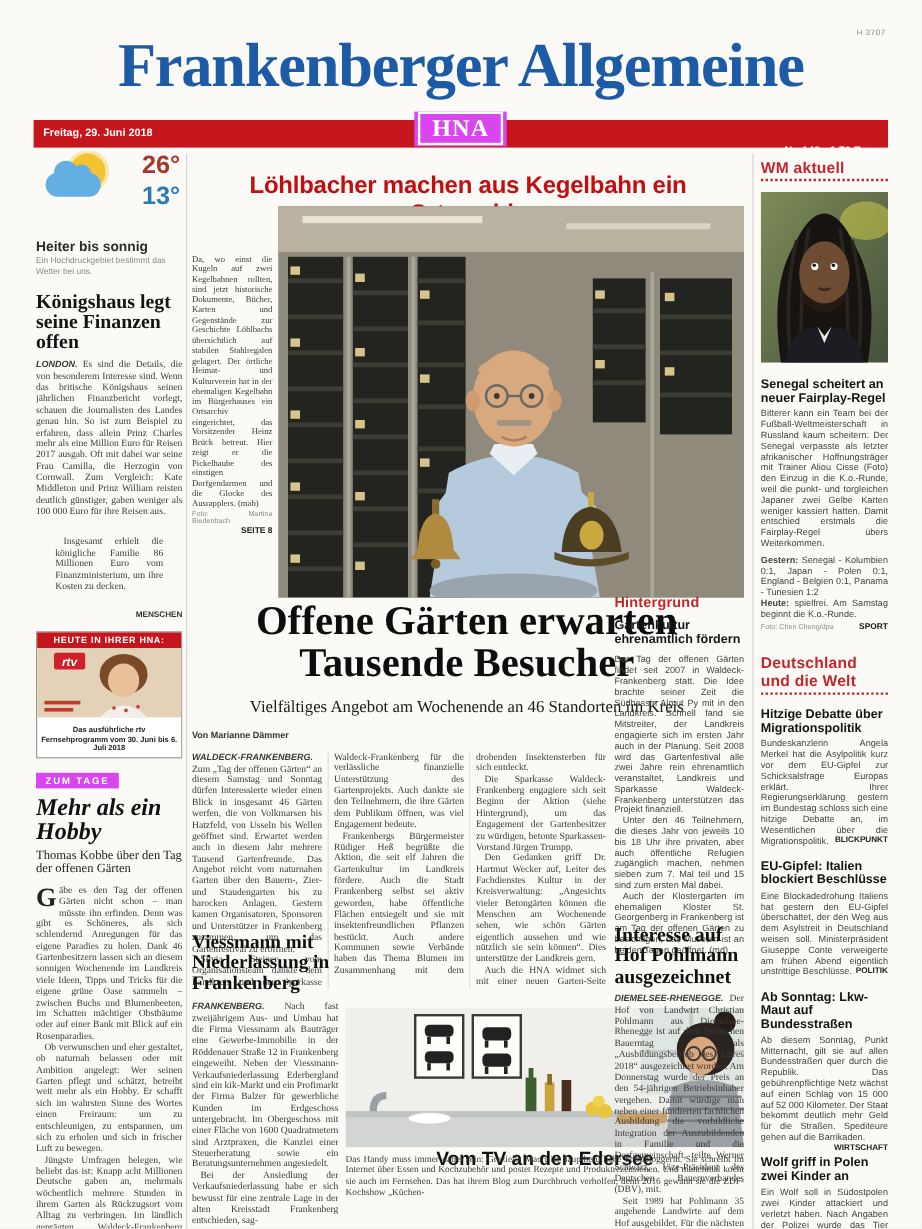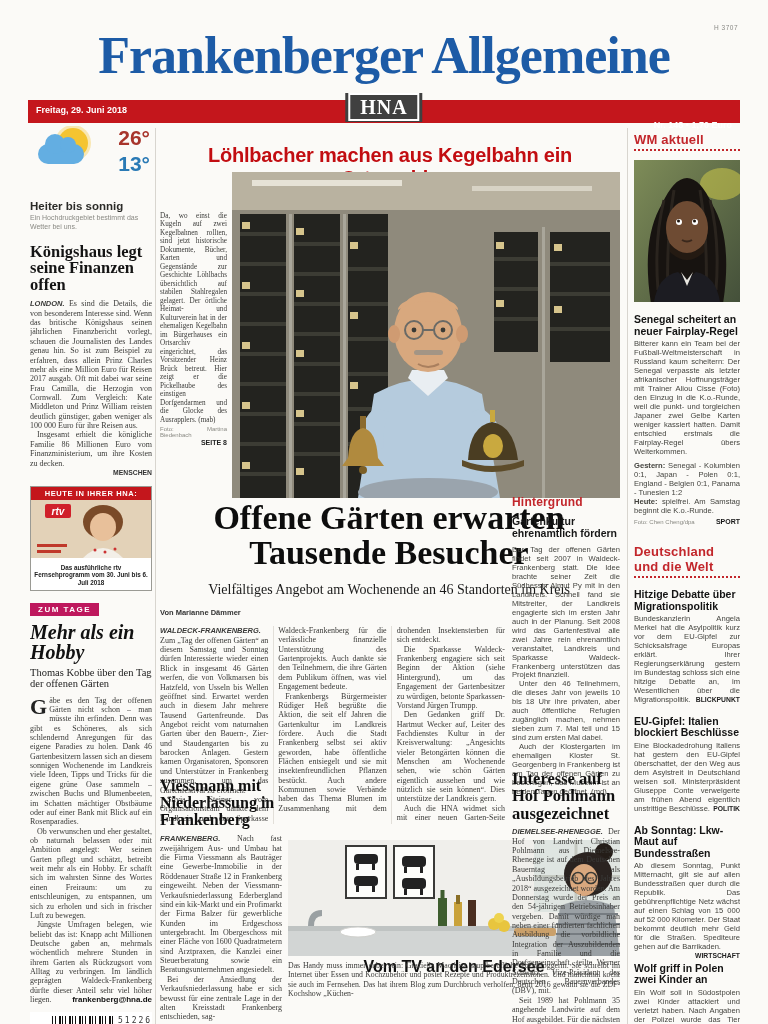--- a/index.html
+++ b/index.html
@@ -5,21 +5,21 @@
   html,body{margin:0;padding:0;background:#e9e7e2;}
   .page{position:relative;width:768px;height:1024px;margin:0 auto;background:#fbfaf7;
         font-family:"Liberation Serif",serif;color:#222;overflow:hidden;}
   
   .postal{position:absolute;top:24px;right:30px;font:6.5px "Liberation Sans",sans-serif;color:#8a8a86;letter-spacing:.5px;}
   .masthead{position:absolute;top:26px;left:0;width:768px;text-align:center;
             font-family:"Liberation Serif",serif;font-weight:bold;font-size:52px;letter-spacing:-1px;color:#1d5ba6;}
   .redbar{position:absolute;top:100px;left:28px;width:712px;height:23px;background:#c4161c;}
   .redbar .date{position:absolute;left:8px;top:5px;font:bold 9px "Liberation Sans",sans-serif;color:#fff;}
   .redbar .issue{position:absolute;right:8px;top:20px;font:bold 9px "Liberation Sans",sans-serif;color:#fff;}
-  .hnabox{position:absolute;left:50%;transform:translateX(-50%);top:-7px;background:#404040;padding:3px;}
+  .hnabox{position:absolute;left:50%;transform:translateX(-50%);top:-7px;background:#d946ef;padding:3px;}
   .hnabox .inner{border:2px solid #fff;padding:1px 10px;font-family:"Liberation Serif",serif;
                  font-weight:bold;font-size:20px;color:#fff;letter-spacing:1px;}
   
   .leftcol{position:absolute;left:30px;top:126px;width:122px;height:898px;overflow:hidden;}
   .center{position:absolute;left:160px;top:140px;width:460px;height:884px;}
   .rightcol{position:absolute;left:634px;top:132px;width:106px;height:892px;overflow:hidden;
             font-family:"Liberation Sans",sans-serif;}
   .vrule{position:absolute;top:128px;bottom:0;width:1px;background:#d8d5cf;}
   
   .body{font-size:8px;line-height:1.17;text-align:justify;color:#3a3a38;}
@@ -38,21 +38,21 @@
   .cloud:after{content:"";position:absolute;left:22px;top:-7px;width:16px;height:16px;background:#63aee2;border-radius:50%;}
   .temp-hi{position:absolute;right:2px;top:0;font:bold 21px "Liberation Sans",sans-serif;color:#a8352c;}
   .temp-lo{position:absolute;right:2px;top:26px;font:bold 21px "Liberation Sans",sans-serif;color:#2a7ab5;}
   .wcond{font:bold 11.5px "Liberation Sans",sans-serif;color:#2b2b28;margin:4px 0 2px 0;}
   .wdesc{font:7px "Liberation Sans",sans-serif;color:#8a8a84;line-height:1.25;}
   .lhead{font-family:"Liberation Serif",serif;font-weight:bold;font-size:16.5px;line-height:1.02;color:#141414;margin:12px 0 5px 0;}
   .promo{margin-top:10px;border:1px solid #9a9a94;background:#fff;}
   .promo .phead{background:#c4161c;color:#fff;font:bold 7.5px "Liberation Sans",sans-serif;
                 text-align:center;padding:2px 0;letter-spacing:.6px;}
   .promo .pcap{font:bold 6.3px "Liberation Sans",sans-serif;text-align:center;color:#222;padding:2px 3px 3px 3px;line-height:1.2;}
-  .ztbox{display:inline-block;background:#be185d;color:#fff;font:bold 8px "Liberation Sans",sans-serif;
+  .ztbox{display:inline-block;background:#d946ef;color:#fff;font:bold 8px "Liberation Sans",sans-serif;
          letter-spacing:1.5px;padding:2px 8px;margin:12px 0 6px 0;}
   .zthead{font-family:"Liberation Serif",serif;font-style:italic;font-weight:bold;font-size:20px;line-height:1;color:#111;}
   .ztsub{font-size:10.5px;line-height:1.1;margin:5px 0 6px 0;color:#222;}
   .dropcap{float:left;font:bold 22px "Liberation Serif",serif;line-height:.8;padding:2px 2px 0 0;color:#222;}
   .email{float:right;font:bold 8px "Liberation Sans",sans-serif;color:#111;}
   .barwrap{position:relative;margin-top:8px;height:46px;background:#fff;}
   .barcode{position:absolute;left:22px;top:4px;width:62px;height:38px;
            background:repeating-linear-gradient(90deg,#111 0 1px,#fff 1px 3px,#111 3px 4px,#fff 4px 7px,#111 7px 9px,#fff 9px 10px);}
   .barnum{position:absolute;left:88px;top:4px;font:8px "DejaVu Sans Mono",monospace;color:#333;letter-spacing:2px;}
   
@@ -119,21 +119,21 @@
       <div class="cloud"></div>
       <div class="temp-hi">26°</div>
       <div class="temp-lo">13°</div>
     </div>
     <div class="wcond">Heiter bis sonnig</div>
     <div class="wdesc">Ein Hochdruckgebiet bestimmt das Wetter bei uns.</div>
 
     <div class="lhead">Königshaus legt seine Finanzen offen</div>
     <div class="body">
       <p style="margin:0;"><span class="lead">LONDON.</span><span> Es sind die Details, die von besonderem Interesse sind. Wenn das britische Königshaus seinen jährlichen Finanzbericht vorlegt, schauen die Journalisten des Landes genau hin. So ist zum Beispiel zu erfahren, dass allein Prinz Charles mehr als eine Million Euro für Reisen 2017 ausgab. Oft mit dabei war seine Frau Camilla, die Herzogin von Cornwall. Zum Vergleich: Kate Middleton und Prinz William reisten deutlich günstiger, gaben weniger als 100 000 Euro für ihre Reisen aus.</span></p>
-      <p style="margin:0;text-indent:7px;">Insgesamt erhielt die königliche Familie 86 Millionen Euro vom Finanzministerium, um ihre Kosten zu decken.</p>
+      <p style="margin:16px;text-indent:7px;">Insgesamt erhielt die königliche Familie 86 Millionen Euro vom Finanzministerium, um ihre Kosten zu decken.</p>
     </div>
     <div class="tagline">MENSCHEN</div>
 
     <div class="promo">
       <div class="phead">HEUTE IN IHRER HNA:</div>
       <svg width="120" height="58" viewBox="0 0 120 58">
         <rect x="0" y="0" width="120" height="58" fill="#e3d2b8"></rect>
         <rect x="14" y="4" width="26" height="14" rx="2" fill="#d0202a"></rect>
         <text x="27" y="15" font-family="Liberation Sans, sans-serif" font-size="10" font-style="italic" font-weight="bold" fill="#fff" text-anchor="middle">rtv</text>
         <ellipse cx="72" cy="22" rx="20" ry="17" fill="#7a4a28"></ellipse>

